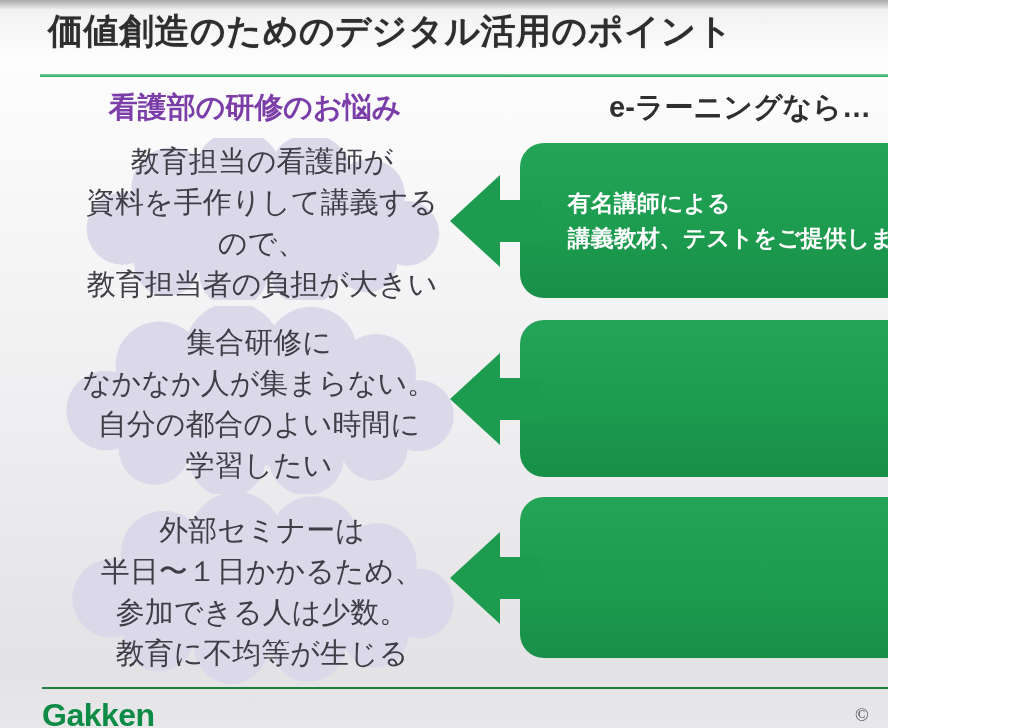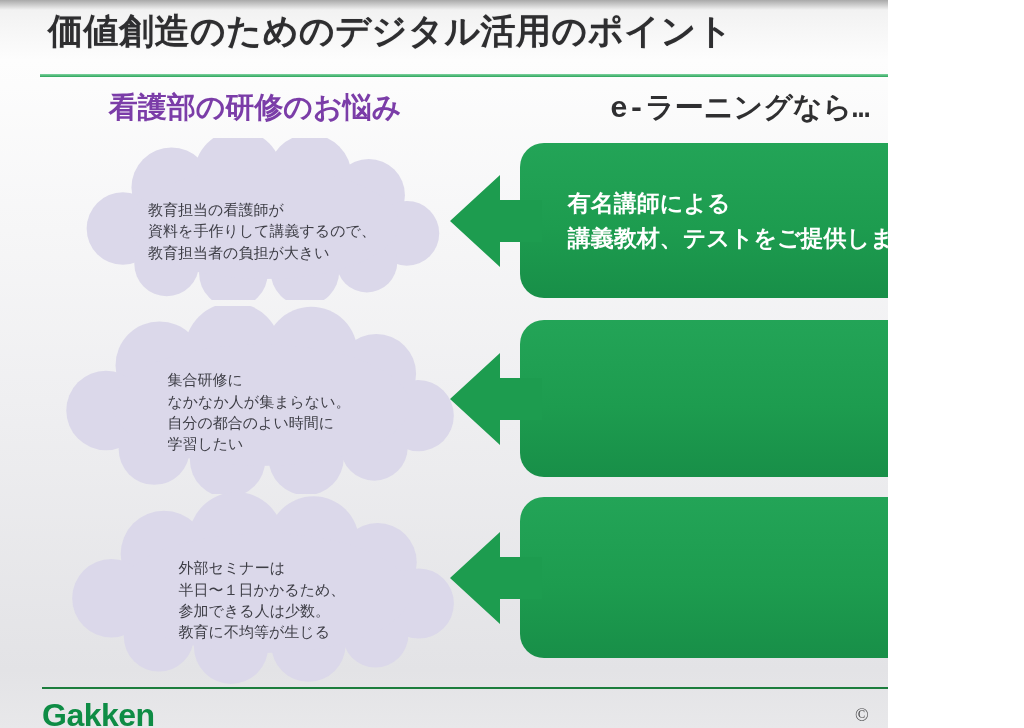--- a/index.html
+++ b/index.html
@@ -15,30 +15,30 @@
   .title {
     position: absolute; left: 48px; top: 8px; width: 940px;
     font-size: 35px; font-weight: bold; color: #2e2e30; letter-spacing: 0.5px;
     text-shadow: 0 0 1px rgba(0,0,0,.25);
   }
   .title-rule {
     position: absolute; left: 40px; top: 74px; width: 945px; height: 3px;
     background: linear-gradient(180deg,#7fd3a0,#2ca55b);
   }
 
-  .col-header { position: absolute; top: 88px; font-size: 29px; font-weight: bold; text-align: center; font-family: Liberation Mono, monospace; }
+  .col-header { position: absolute; top: 88px; font-size: 29px; font-weight: bold; text-align: center; }
   .col-header.left  { left: 55px;  width: 400px; color: #7b3da8; }
   .col-header.right { left: 540px; width: 400px; color: #2f2f31; }
 
   .cloud-wrap { position: absolute; }
   .cloud-wrap svg { position: absolute; left: 0; top: 0; width: 100%; height: 100%; }
   .cloud-text {
-    position: absolute; left: 0; top: 12px; width: 100%; height: 100%;
-    display: flex; align-items: center; justify-content: center; 
-    font-size: 15px; line-height: 1.42; color: #3e3e46; white-space: pre-line;
+    position: absolute; left: 0; top: 4px; width: 100%; height: 100%;
+    display: flex; align-items: center; justify-content: center; text-align: center;
+    font-size: 29px; line-height: 1.42; color: #3e3e46; white-space: pre-line;
   }
 
   .green-box {
     position: absolute; left: 520px; width: 468px;
     background: linear-gradient(180deg, #23a457 0%, #1d9c4f 55%, #188f48 100%);
     border-radius: 24px;
     display: flex; align-items: center; justify-content: center; text-align: left;
     color: #ffffff; font-weight: bold; font-size: 23px; line-height: 1.5;
     white-space: pre-line;
   }

